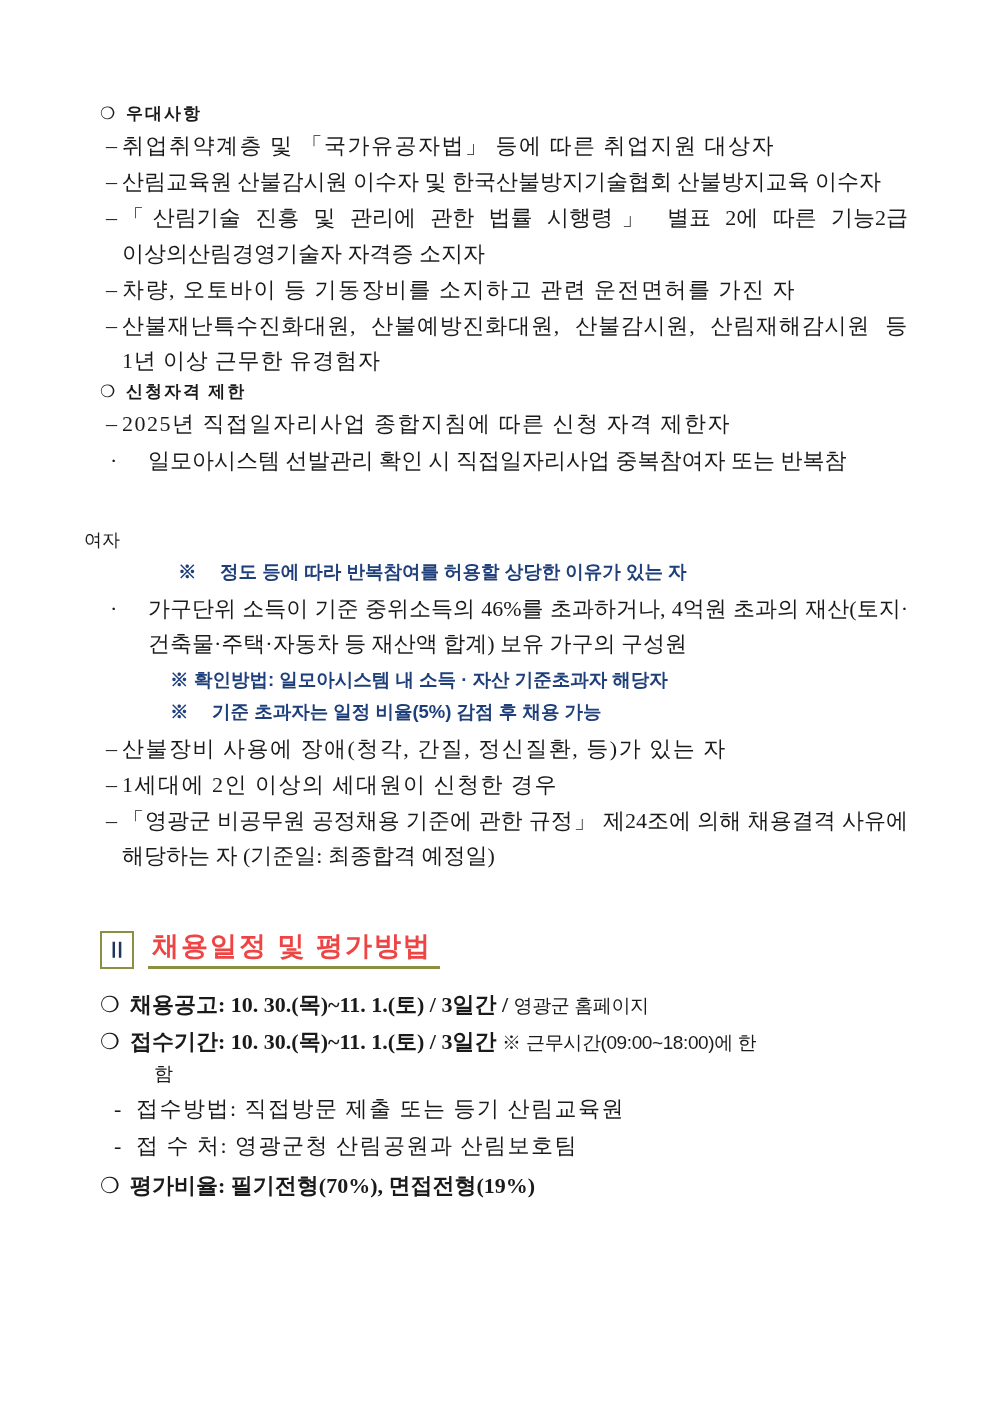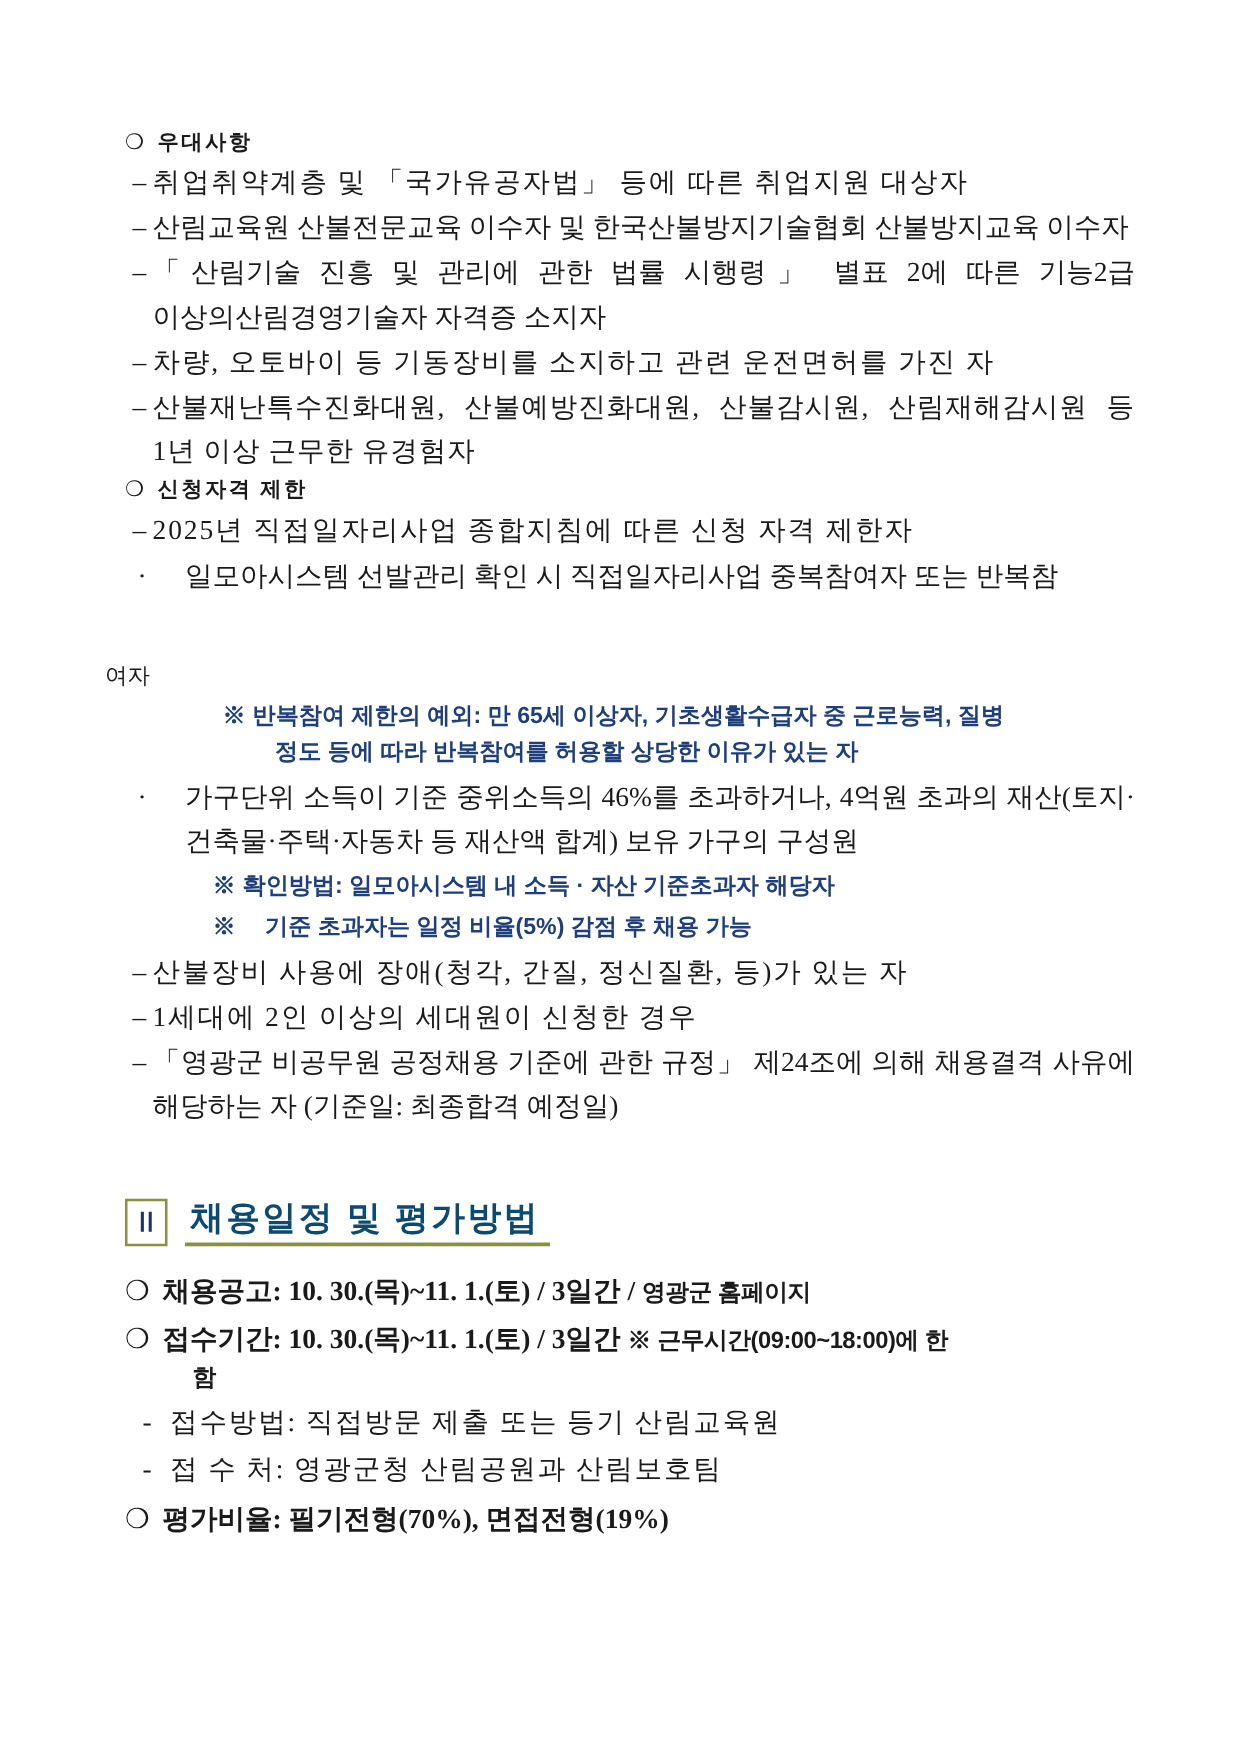--- a/index.html
+++ b/index.html
@@ -120,21 +120,21 @@
     box-sizing: border-box;
   }
   .sec-title-wrap {
     border-bottom: 3px solid #8a8f42;
     padding: 0 8px 2px 4px;
   }
   .sec-title {
     font-family: "Liberation Sans", sans-serif;
     font-weight: bold;
     font-size: 27px;
-    color: #0c4a6e;
+    color: #ef4444;
     letter-spacing: 2px;
   }
 
   .after-section { margin-top: 18px; }
 
   .h-item2 {
     display: flex;
     font-weight: bold;
     font-size: 22px;
     line-height: 1.6;
@@ -142,21 +142,21 @@
   }
   .h-item2 .mark {
     flex: 0 0 auto;
     width: 30px;
     font-weight: normal;
   }
   .h-item2 .body { flex: 1 1 auto; }
   .h-item2 .body .small {
     font-family: "Liberation Sans", sans-serif;
     font-size: 19px;
-    font-weight: bold;
+    font-weight: normal;
     letter-spacing: -0.4px;
   }
   .sub-dash {
     display: flex;
     font-size: 22px;
     line-height: 1.62;
     margin-left: 14px;
     margin-bottom: 1px;
   }
   .sub-dash .bullet { flex: 0 0 auto; width: 22px; }
@@ -172,21 +172,21 @@
   <div class="h-item">
     <span class="mark">❍</span><span class="txt">우대사항</span>
   </div>
 
   <div class="dash">
     <span class="bullet">–</span>
     <span class="body kern">취업취약계층 및 「국가유공자법」 등에 따른 취업지원 대상자</span>
   </div>
   <div class="dash">
     <span class="bullet">–</span>
-    <span class="body">산림교육원 산불전문교육 이수자 및 한국산불방지기술협회 산불방지교육 이수자</span>
+    <span class="body">산림교육원 산불감시원 이수자 및 한국산불방지기술협회 산불방지교육 이수자</span>
   </div>
   <div class="dash">
     <span class="bullet">–</span>
     <span class="body">「산림기술 진흥 및 관리에 관한 법률 시행령」 별표 2에 따른 기능2급 이상의산림경영기술자 자격증 소지자</span>
   </div>
   <div class="dash">
     <span class="bullet">–</span>
     <span class="body kern">차량, 오토바이 등 기동장비를 소지하고 관련 운전면허를 가진 자</span>
   </div>
   <div class="dash">
@@ -205,21 +205,20 @@
 
   <div class="dot">
     <span class="bullet">·</span>
     <span class="body">일모아시스템 선발관리 확인 시 직접일자리사업 중복참여자 또는 반복참</span>
   </div>
   <div class="overhang">여자</div>
 
   <div class="note">
     <span class="mk">※</span>
     <span class="body">
-      <span>반복참여 제한의 예외: 만 65세 이상자, 기초생활수급자 중 근로능력, 질병</span>
       <span class="l2">정도 등에 따라 반복참여를 허용할 상당한 이유가 있는 자</span>
     </span>
   </div>
 
   <div class="dot">
     <span class="bullet">·</span>
     <span class="body">가구단위 소득이 기준 중위소득의 46%를 초과하거나, 4억원 초과의 재산(토지·건축물·주택·자동차 등 재산액 합계) 보유 가구의 구성원</span>
   </div>
 
   <div class="note narrow">

